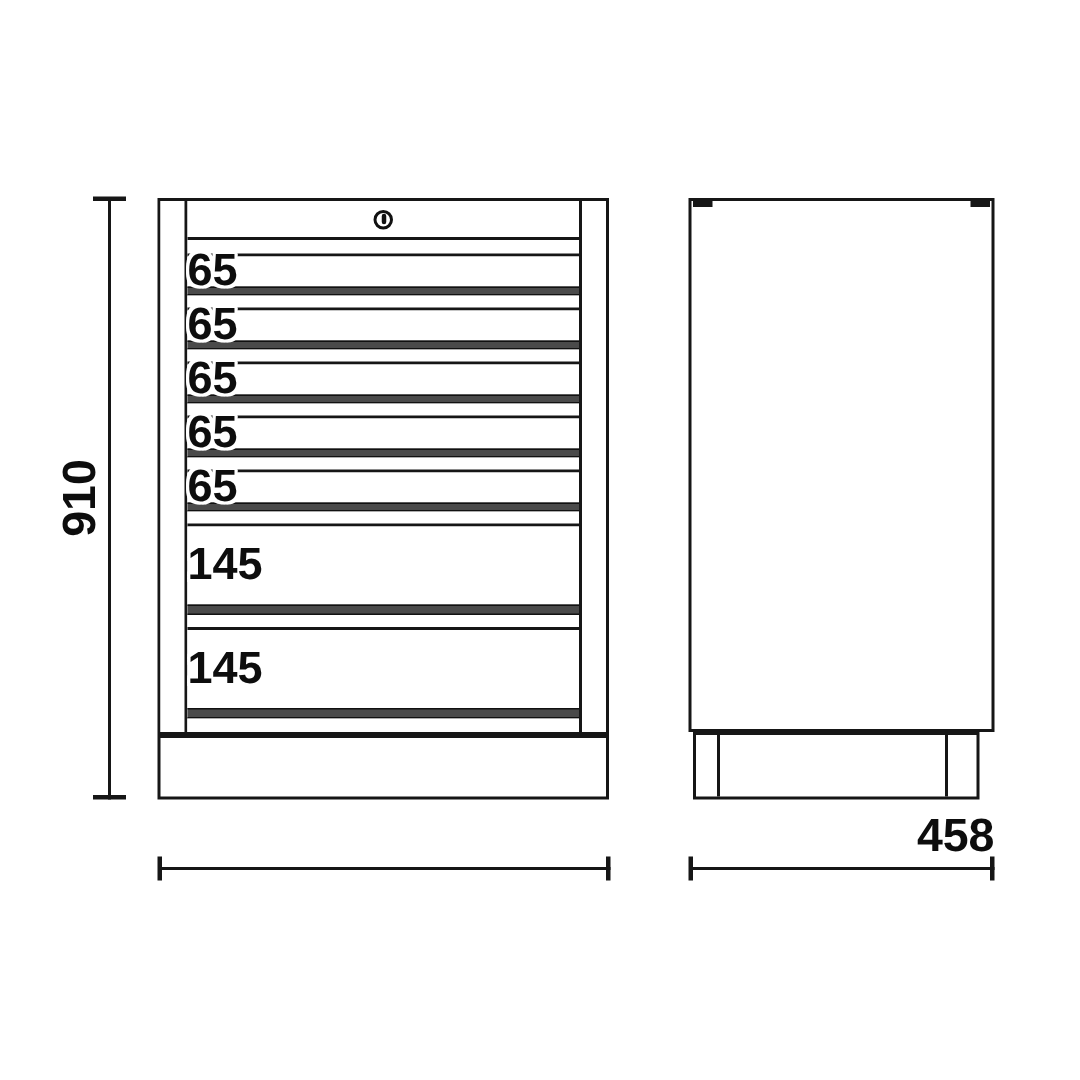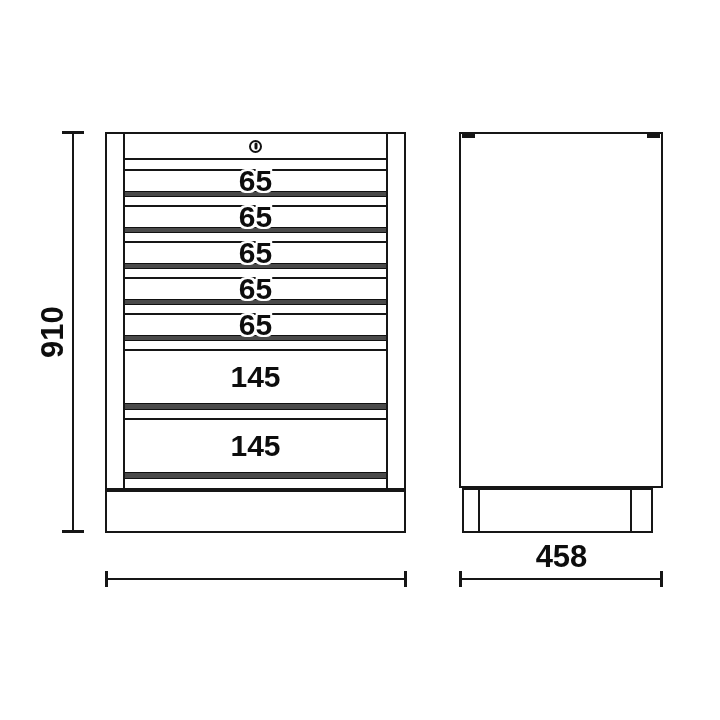--- a/index.html
+++ b/index.html
@@ -19,21 +19,21 @@
   .post-r{border-left:2px solid #161616;}
   .front-center{flex:1 1 auto;display:flex;flex-direction:column;background:#ffffff;}
   .top-band{height:26px;flex:0 0 26px;border-bottom:2px solid #161616;box-sizing:border-box;
     display:flex;align-items:center;justify-content:center;}
   .lock{position:relative;width:13px;height:13px;border:2.5px solid #111;border-radius:50%;
     box-sizing:border-box;display:block;}
   .lock .slot{position:absolute;left:50%;top:50%;transform:translate(-50%,-50%);
     width:3px;height:7px;background:#111;border-radius:1.5px;}
   .gap0{height:9px;flex:0 0 9px;}
   .drawer{display:flex;flex-direction:column;border-top:2px solid #161616;box-sizing:border-box;}
-  .drawer .face{display:flex;align-items:center;justify-content:center;background:#ffffff;}
+  .drawer .face{display:flex;align-items:center;justify-content:flex-start;background:#ffffff;}
   .d65  .face{height:20px;flex:0 0 20px;}
   .d145 .face{height:52px;flex:0 0 52px;}
   .drawer .strip{background:#4a4a4a;border-top:1px solid #111;border-bottom:1px solid #111;box-sizing:border-box;}
   .d65  .strip{height:6px;flex:0 0 6px;}
   .d145 .strip{height:7px;flex:0 0 7px;}
   .drawer .dgap{background:#ffffff;}
   .d65  .dgap{height:8px;flex:0 0 8px;}
   .d145 .dgap{height:8px;flex:0 0 8px;}
   .drawer.last .dgap{height:9px;flex:0 0 9px;}
   .num{position:relative;z-index:3;font-weight:bold;font-size:30px;line-height:1;
@@ -59,21 +59,21 @@
   .tick-h.t-bot{top:530px;}
   .dimline-680{left:106px;top:578px;width:301px;height:2px;}
   .tick-v{width:3px;height:16px;top:571px;}
   .tv-680l{left:105px;} .tv-680r{left:404px;}
   .dimline-458{left:460px;top:578px;width:203px;height:2px;}
   .tv-458l{left:459px;} .tv-458r{left:660px;}
   .dim-label{font-weight:bold;font-size:31px;line-height:1;color:#0d0d0d;}
   .lbl-910{left:22px;top:302px;width:60px;height:60px;display:flex;align-items:center;
     justify-content:center;transform:rotate(-90deg);}
   .lbl-680{left:106px;top:541px;width:301px;text-align:center;}
-  .lbl-458{left:460px;top:541px;width:203px;text-align:center;}
+  .lbl-458{left:460px;top:541px;width:203px;text-align:right;}
 </style>
 </head>
 <body>
 
 <div class="canvas">
 
   <div class="abs ink dimline-v"></div>
   <div class="abs ink tick-h t-top"></div>
   <div class="abs ink tick-h t-bot"></div>
   <div class="abs dim-label lbl-910">910</div>

